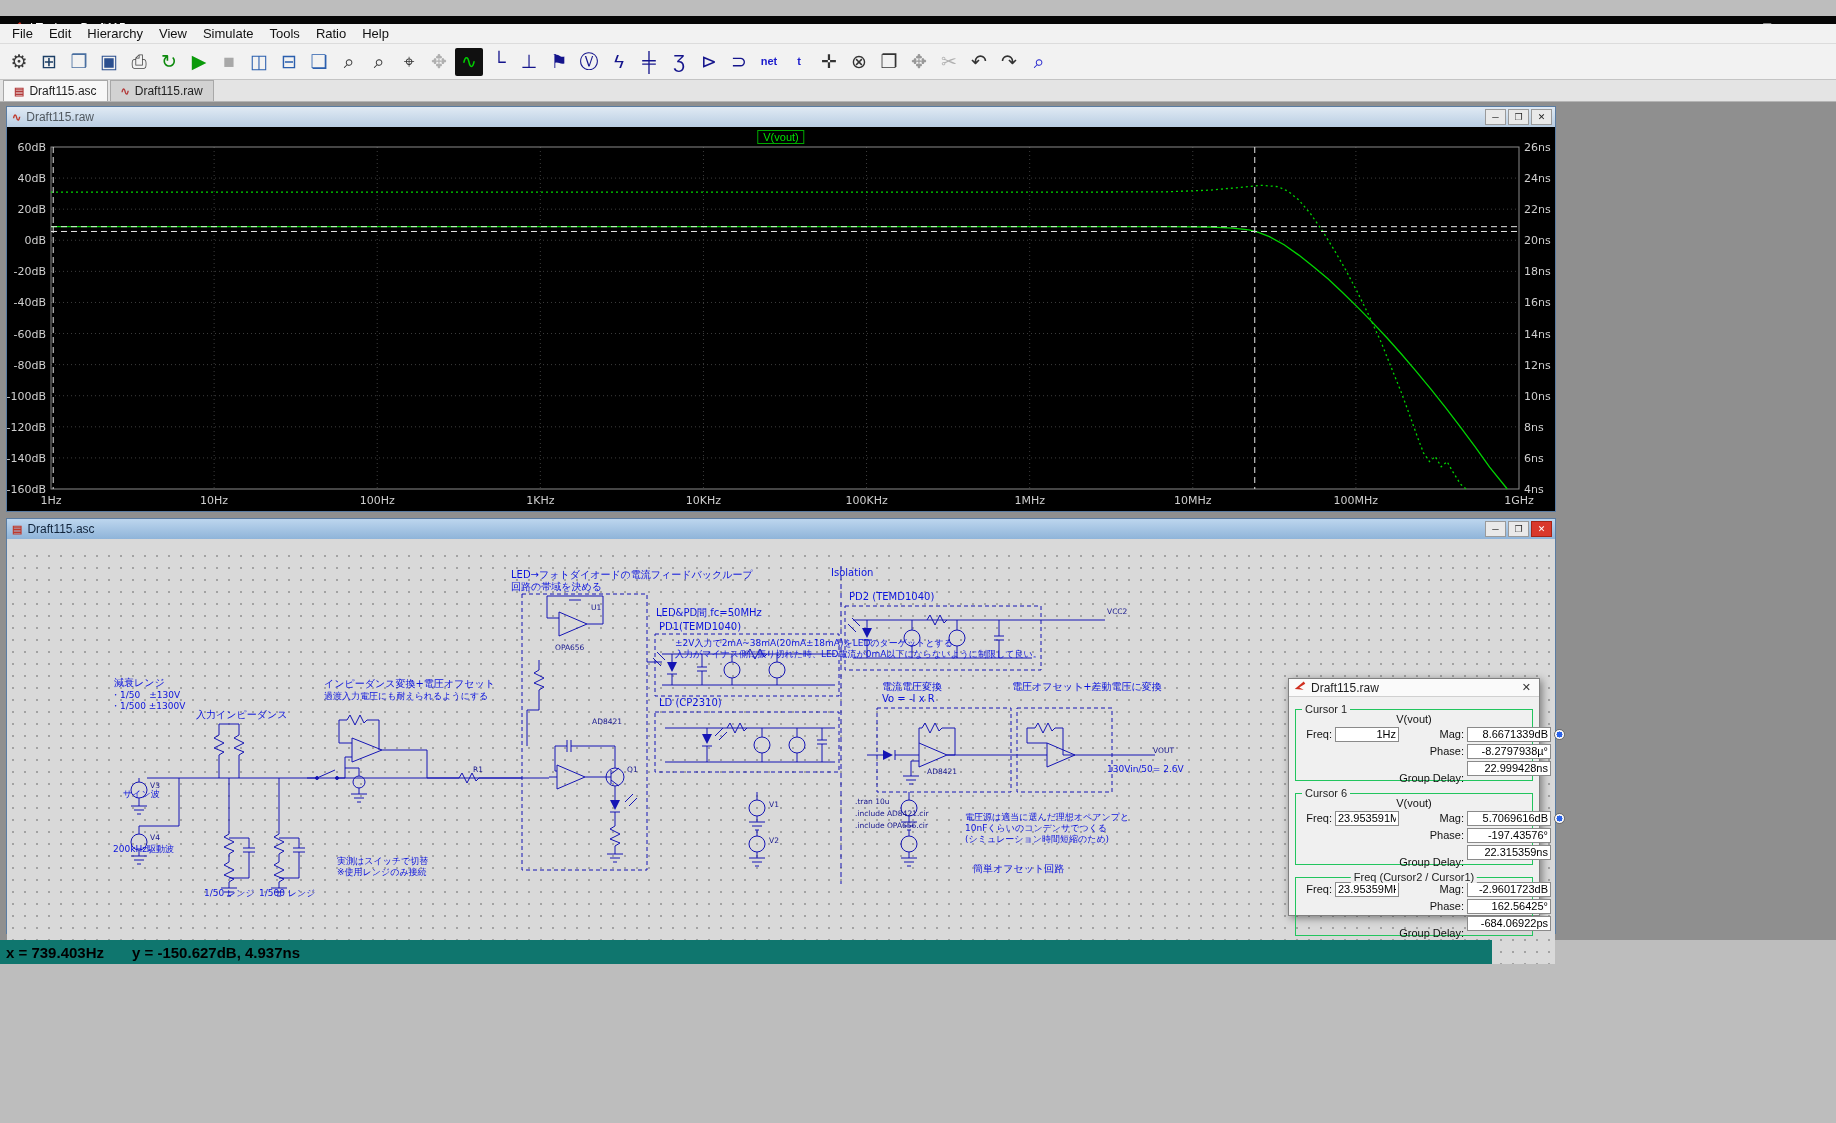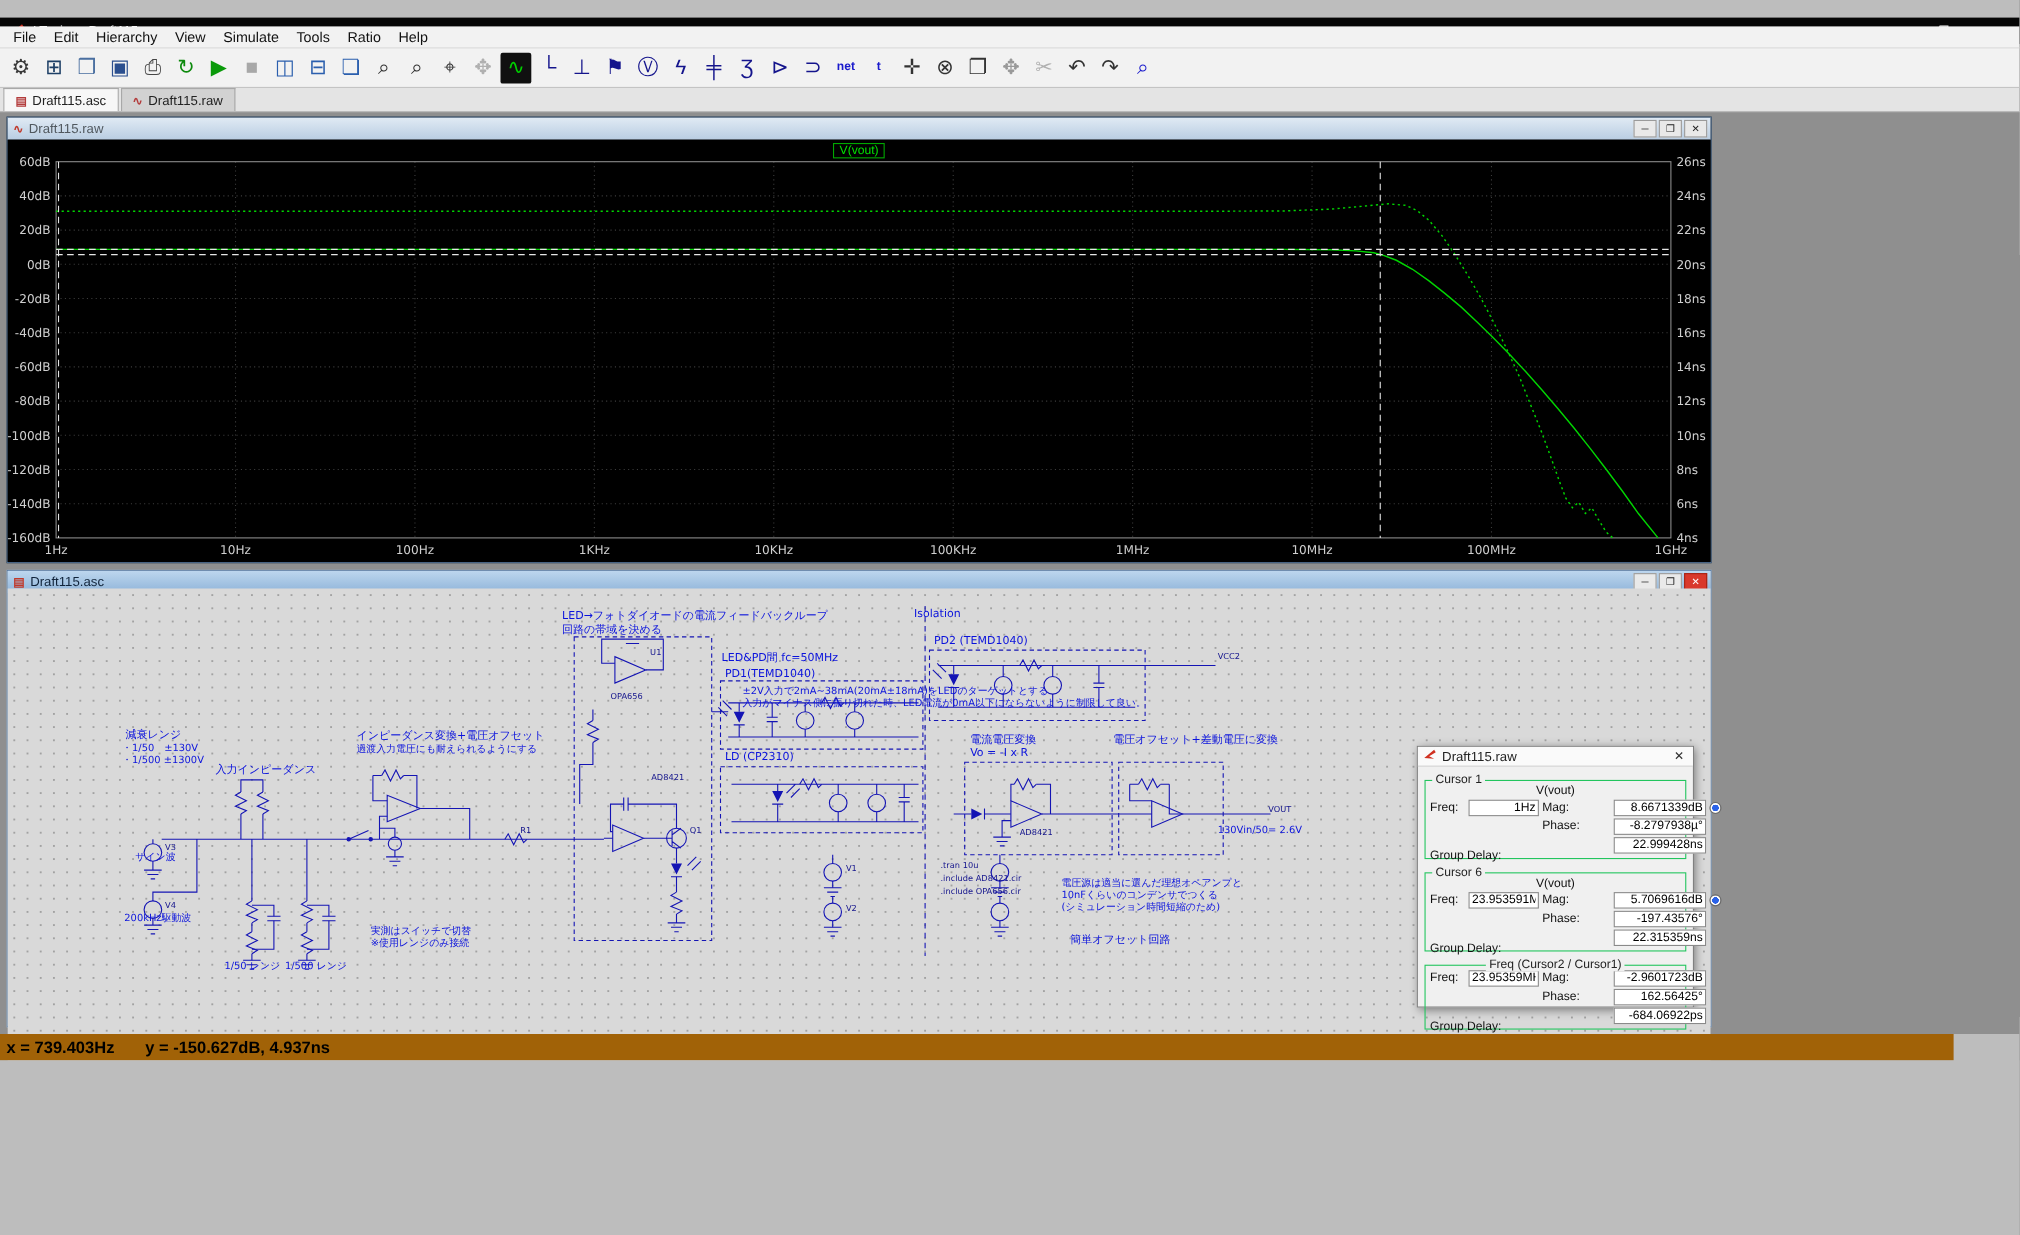--- a/index.html
+++ b/index.html
@@ -48,49 +48,49 @@
          display:flex; align-items:center; justify-content:center; color:#222; }
   .cwb.close-red { background:#d9382c; border-color:#a52416; color:#fff; }
 
   #w-wave { left:6px; top:4px; width:1550px; height:406px; background:#000; }
   #wave-body { position:absolute; left:0; top:20px; width:1548px; height:384px; background:#000; }
   #vout-chip { position:absolute; top:3px; left:50%; transform:translateX(-50%); z-index:5;
                border:1px solid #00a800; color:#00e200; background:#000; font-size:11px; padding:0 5px; }
   .tk { fill:#cfcfcf; font-size:11px; font-family:"DejaVu Sans",sans-serif; }
 
   #w-schem { left:6px; top:416px; width:1550px; height:416px; background:#d9d9d9; }
-  #schem-canvas { position:absolute; left:0; top:16px; width:1548px; height:474px;
+  #schem-canvas { position:absolute; left:0; top:31px; width:1548px; height:474px;
                   background-color:#d9d9d9;
                   background-image:radial-gradient(circle,#a2a2a2 0.8px, rgba(217,217,217,0) 1px);
                   background-size:12px 12px;padding-left:13px; }
   #schem-svg { position:absolute; left:0; top:0; }
   .note  { fill:#0a12dc; font-family:"DejaVu Sans",sans-serif; }
   .plabel{ fill:#14148c; font-size:7.5px; font-family:"DejaVu Sans",sans-serif; }
 
   
   .cursor-dialog { position:absolute; left:1288px; top:576px; width:252px; height:238px; background:#f0f0f0;
                    border:1px solid #808080; box-shadow:2px 2px 8px rgba(0,0,0,.45); z-index:20; font-size:11px; }
   .dlg-title { height:18px; display:flex; align-items:center; gap:5px; padding:0 5px; background:#fafafa;
                border-bottom:1px solid #d0d0d0; font-size:12px; color:#222; }
   .dlg-close { margin-left:auto; font-size:11px; color:#333; padding:0 3px; }
   .groupbox { position:relative; margin:12px 6px 0 6px; border:1px solid #22c55e; padding:3px 4px 4px 4px; }
   .gb-label { position:absolute; top:-7px; left:6px; background:#f0f0f0; padding:0 3px; font-size:11px; color:#222; }
   .gb-label.center { left:50%; transform:translateX(-50%); white-space:nowrap; }
   .gb-signal { text-align:center; font-size:11px; height:13px; color:#111; }
   .gb-grid { display:grid; grid-template-columns:32px 64px 62px 84px 12px; grid-auto-rows:16px;
              gap:1px 3px; align-items:center; }
-  .lbl { color:#111; white-space:nowrap; }
+  .lbl { text-align:right; color:#111; white-space:nowrap; }
   .lbl.span3 { grid-column:1/4;margin-top:20px; }
   .fld { height:15px; width:100%; border:1px solid #8a8a8a; background:#fff; font-size:11px;
          text-align:right; padding:0 2px; font-family:"Liberation Sans",sans-serif; color:#000; }
   .radio { width:11px; height:11px; border-radius:50%; border:1px solid #6a6a6a;
            background:radial-gradient(circle,#2a62e8 0%,#2a62e8 45%,#ffffff 50%,#ffffff 100%); }
 
   
-  .statusbar { position:absolute; left:0; top:940px; width:1776px; height:24px; background:#a16207;
+  .statusbar { position:absolute; left:0; top:940px; width:1492px; height:24px; background:#0f766e;
                display:flex; align-items:center; gap:28px; padding-left:6px;
                font-size:15px; font-weight:bold; color:#000; }
   .filler { position:absolute; left:0; top:964px; width:1836px; height:159px; background:#bdbdbd; }
 </style>
 </head>
 <body>
 
 <div class="titlebar">
   <span class="app-logo">
     <svg width="16" height="16" viewBox="0 0 16 16">

